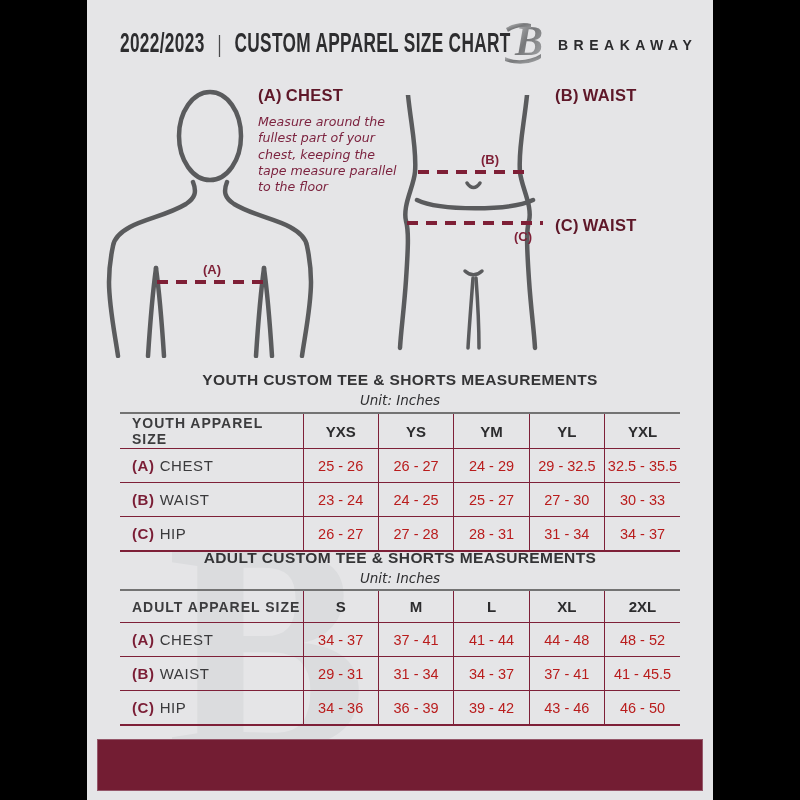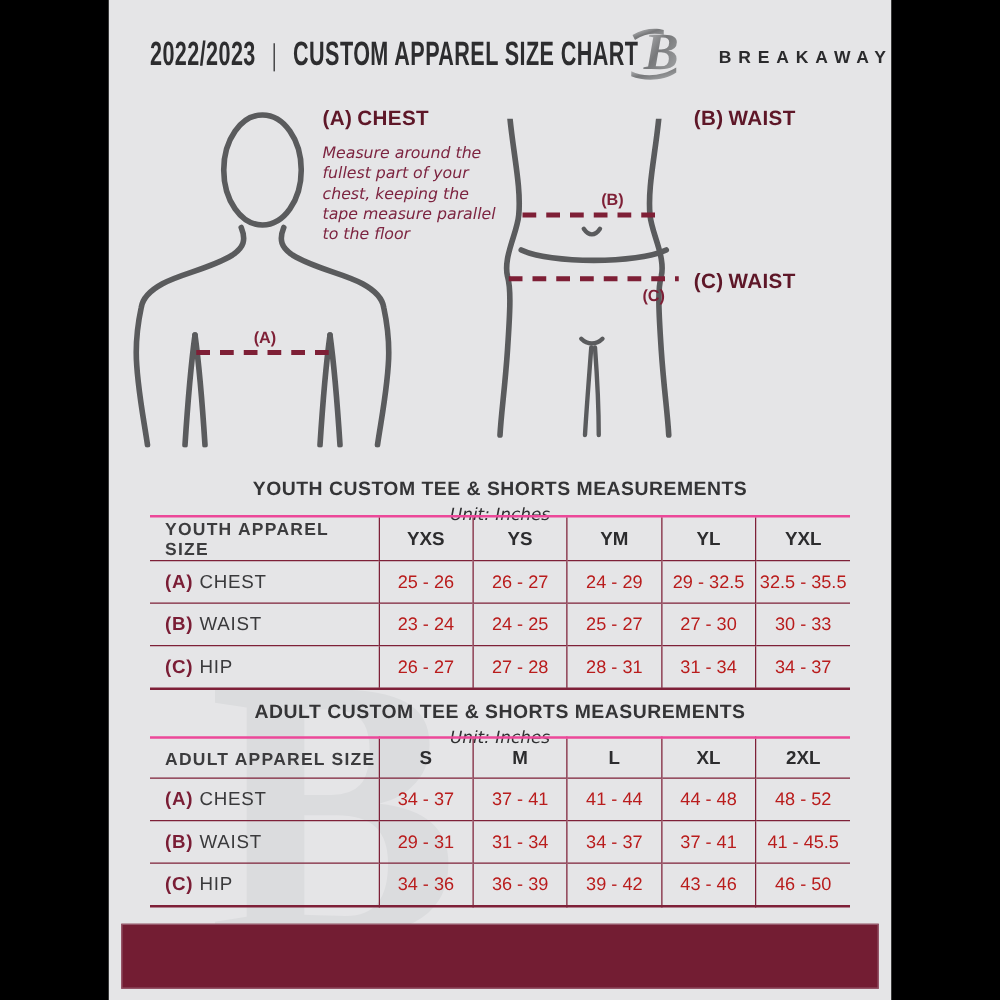--- a/index.html
+++ b/index.html
@@ -6,50 +6,50 @@
   .stage{position:relative;width:800px;height:800px;background:#000;overflow:hidden;
          font-family:"Liberation Sans",sans-serif;}
   .page{position:absolute;left:87px;top:0;width:626px;height:800px;background:#e5e5e7;overflow:hidden;}
 
   
   .header-title{position:absolute;left:33px;top:28px;font-weight:bold;font-size:27px;
                 color:#2d2d2f;white-space:nowrap;transform:scaleX(0.64);transform-origin:0 0;
                 letter-spacing:0.5px;}
   .header-title .divider{font-weight:400;color:#4a4a4c;padding:0 12px;font-size:24px;}
   .logo{position:absolute;left:416px;top:16px;}
-  .brand{position:absolute;left:488px;top:37px;font-size:14px;font-weight:bold;
+  .brand{position:absolute;left:471px;top:37px;font-size:14px;font-weight:bold;
          letter-spacing:5.5px;color:#2b2b2d;}
 
   
   .fig{position:absolute;}
   .fig-torso{left:18px;top:88px;}
   .fig-hips{left:303px;top:95px;}
   .fig-label{font-family:"Liberation Sans",sans-serif;font-weight:bold;font-size:13px;fill:#7e1f36;}
 
   
   .measure{position:absolute;width:162px;}
   .measure.a{left:171px;top:86px;}
   .measure.b{left:468px;top:86px;}
   .measure.c{left:468px;top:216px;}
   .m-head{font-size:16.5px;font-weight:bold;color:#5e1728;letter-spacing:0.3px;}
   .m-head span{margin-right:4px;}
   .m-desc{margin-top:9px;font-family:"DejaVu Sans",sans-serif;font-style:italic;
           font-size:12.6px;line-height:1.3;color:#7d2440;white-space:pre-line;}
 
   
-  .section-head{position:absolute;left:33px;width:560px;text-align:center;margin-top:12px;}
+  .section-head{position:absolute;left:33px;width:560px;text-align:center;}
   .section-head.youth{top:371px;}
   .section-head.adult{top:549px;}
   .sec-title{font-size:15.5px;font-weight:bold;color:#343436;letter-spacing:0.4px;}
   .sec-unit{font-family:"DejaVu Sans",sans-serif;font-style:italic;font-size:13.5px;
             color:#2f2f31;margin-top:3px;}
 
   
   table.size-table{position:absolute;left:33px;width:560px;border-collapse:collapse;
-                   table-layout:fixed;border-top:2px solid #ec4899;border-bottom:2px solid #7e2038;}
+                   table-layout:fixed;border-top:2px solid #737373;border-bottom:2px solid #7e2038;}
   table.youth{top:412px;}
   table.adult{top:589px;}
   col.c-label{width:183px;}
   .size-table th{height:29px;font-weight:bold;}
   .size-table td{height:31px;}
   .size-table tr{border-bottom:1px solid #7e2038;}
   .size-table th:not(:first-child),.size-table td:not(:first-child){border-left:1.5px solid #7e2038;}
   .size-label-cell{text-align:left;padding-left:12px;font-size:14px;font-weight:normal;
                    color:#3c3c3e;letter-spacing:1px;}
   .cell-size{text-align:center;font-size:15px;color:#2c2c2e;}

